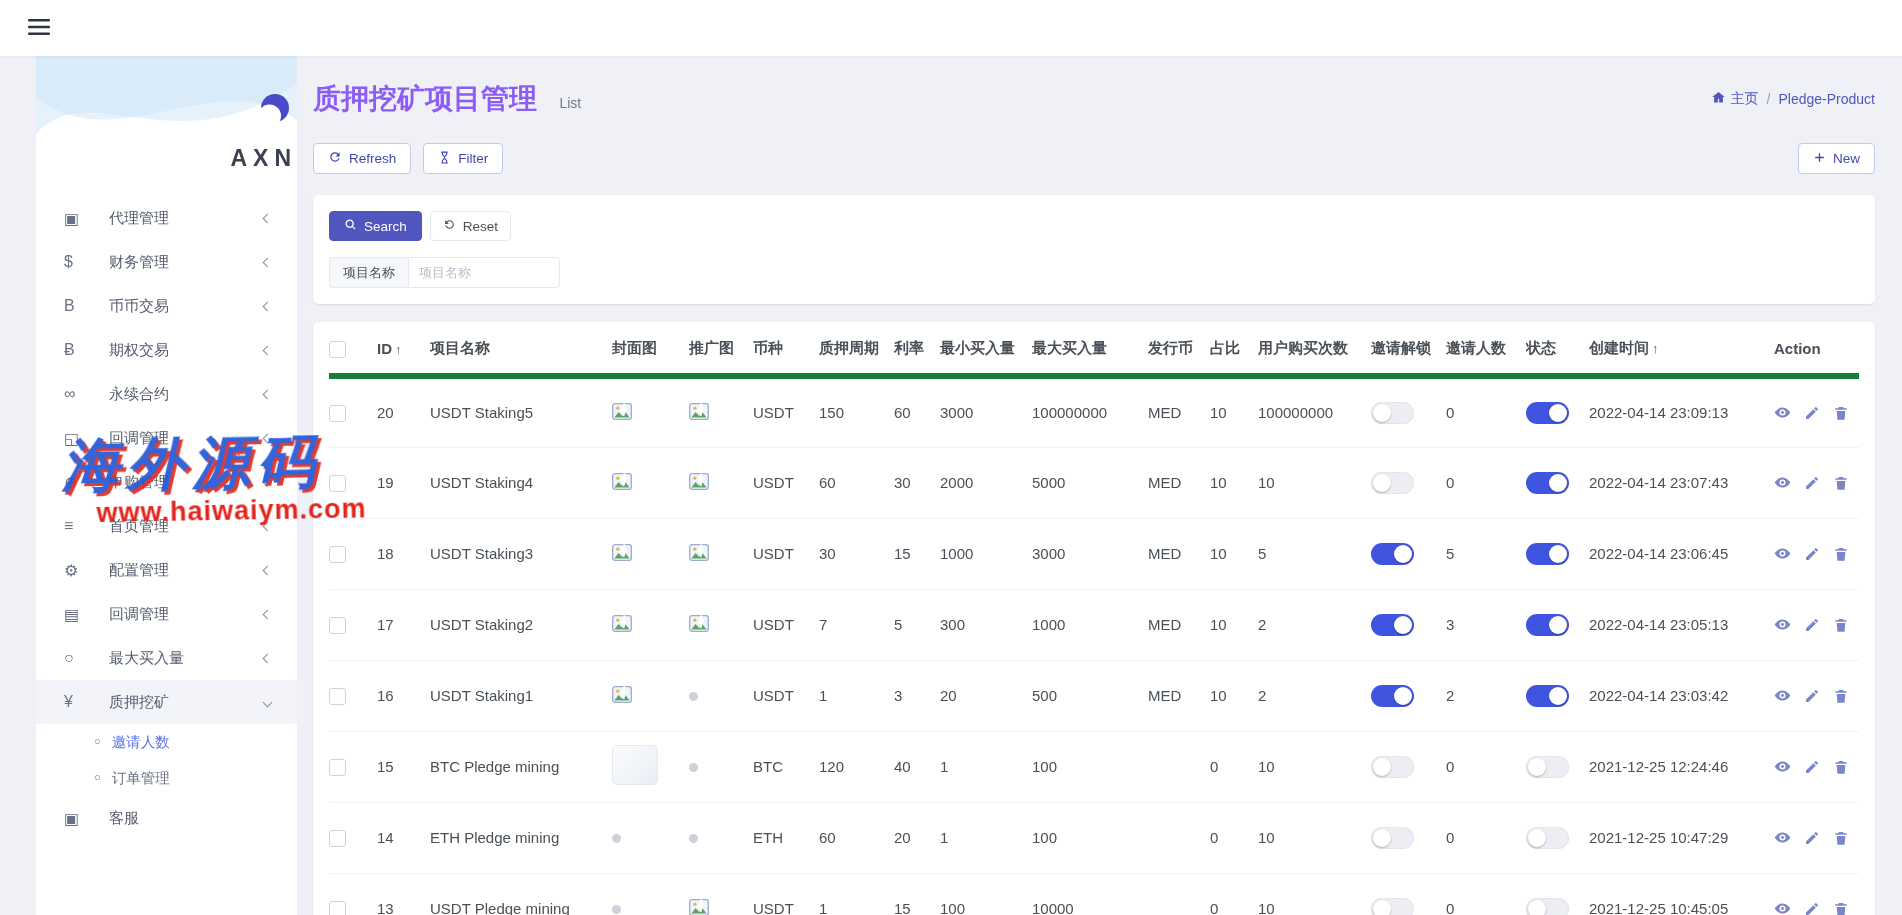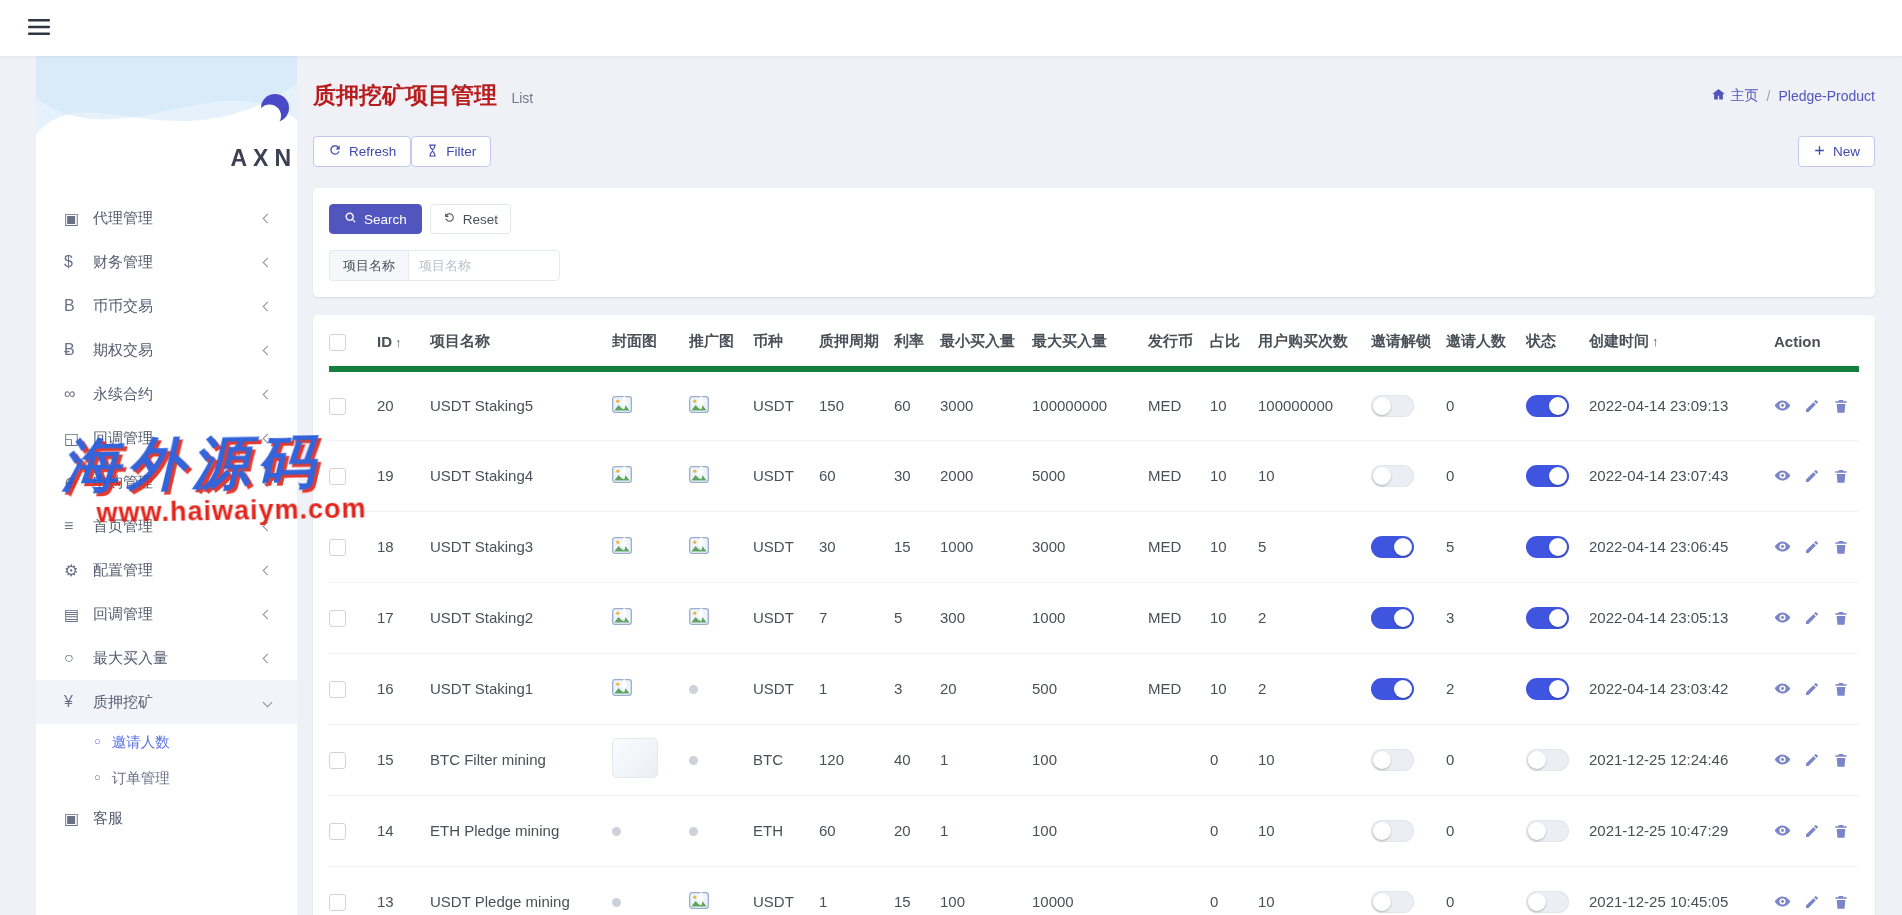--- a/index.html
+++ b/index.html
@@ -22,44 +22,44 @@
 
   
   .sidebar{position:fixed;top:56px;left:36px;bottom:0;width:261px;background:#fff;z-index:5;overflow:hidden}
   .side-wave{position:absolute;top:0;left:0}
   .brand{position:relative;text-align:right;padding-top:33px;z-index:2}
   .brand-text{font-size:23px;font-weight:700;color:#3c4152;letter-spacing:6px;margin-top:8px}
   .side-nav{position:relative;z-index:2;margin-top:24px}
   .nav-item{display:flex;align-items:center;height:44px;padding:0 26px 0 28px;font-size:15px;color:#555c6e;cursor:pointer}
   .nav-item.active{background:#f3f4f9}
   .nav-icon{width:27px;font-size:16px;color:#6a7187;flex:none}
-  .nav-label{flex:1;margin-left:2px}
+  .nav-label{flex:1;margin-left:18px}
   .chev{width:7px;height:7px;border-right:1.6px solid #8a8fa0;border-bottom:1.6px solid #8a8fa0;flex:none}
   .chev.left{transform:rotate(135deg)}
   .chev.down{transform:rotate(45deg)}
   .sub-item{display:flex;align-items:center;height:36px;padding-left:58px;font-size:14.5px;color:#6a7187;cursor:pointer}
   .sub-bullet{font-size:11px;margin-right:11px;position:relative;top:-1px}
   .sub-item.active,.sub-item.active .sub-bullet{color:#5b73e8}
 
   
   .watermark{position:absolute;left:62px;top:434px;z-index:50;pointer-events:none;transform:rotate(-1deg)}
   .wm1{font-size:58px;font-weight:800;font-style:italic;letter-spacing:7px;color:#2257d6;
        text-shadow:3px 3px 0 #e02b20;opacity:.92;line-height:1}
   .wm2{font-size:27px;font-weight:800;color:#e3261d;margin:4px 0 0 34px;letter-spacing:1px}
 
   
   .main{position:absolute;top:56px;left:313px;width:1562px;z-index:1}
   .page-head{display:flex;justify-content:space-between;align-items:center;margin-top:24px}
-  .page-title{font-size:23px;font-weight:700;color:#b91c1c;display:inline}
-  .page-subtitle{font-size:14px;color:#74788d;margin-left:10px}
+  .page-title{font-size:28px;font-weight:700;color:#8b5cf6;display:inline}
+  .page-subtitle{font-size:14px;color:#74788d;margin-left:18px}
   .breadcrumb{display:flex;align-items:center;gap:8px;font-size:14px;color:#5156be}
   .breadcrumb a{color:#5156be;text-decoration:none;display:inline-flex;align-items:center;gap:5px;cursor:pointer}
   .crumb-sep{color:#9aa0b5}
 
-  .toolbar{display:flex;align-items:center;margin-top:25px}
+  .toolbar{display:flex;align-items:center;gap:12px;margin-top:25px}
   .btn-outline{height:31px;padding:0 14px;border:1px solid #c3c8ee;background:#fff;color:#3f49ad;
                font-size:13.5px;border-radius:4px;display:inline-flex;align-items:center;gap:7px;cursor:pointer}
   .btn-new{margin-left:auto}
 
   .card{background:#fff;border-radius:5px;box-shadow:0 1px 2px rgba(56,65,74,.12)}
   .search-card{margin-top:21px;padding:16px}
   .btn-row{display:flex;gap:8px}
   .btn-primary{height:30px;padding:0 14px;background:#5156be;border:1px solid #5156be;color:#fff;
                font-size:13.5px;border-radius:4px;display:inline-flex;align-items:center;gap:7px;cursor:pointer}
   .btn-light{height:30px;padding:0 12px;background:#fff;border:1px solid #e2e6ef;color:#495057;
@@ -561,21 +561,21 @@
                   <svg viewBox="0 0 24 24" width="16" height="16" fill="currentColor">
                     <path d="M9 3h6l1 2h4.5v2h-17V5H8l1-2zM5.5 9h13L17.3 22H6.7L5.5 9z"></path>
                   </svg>
                 </button>
               </span>
             </td>
           </tr>
           <tr>
             <td><span class="cbox"></span></td>
             <td>15</td>
-            <td>BTC Filter mining</td>
+            <td>BTC Pledge mining</td>
             <td><span class="img-thumb"></span></td>
             <td><span class="img-dot"></span></td>
             <td>BTC</td>
             <td>120</td>
             <td>40</td>
             <td>1</td>
             <td>100</td>
             <td></td>
             <td>0</td>
             <td>10</td>

